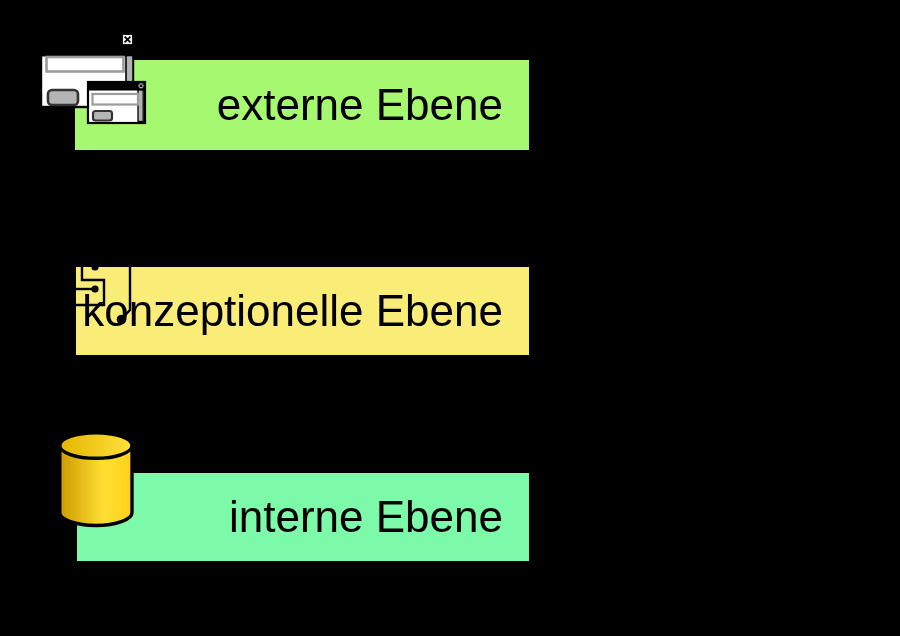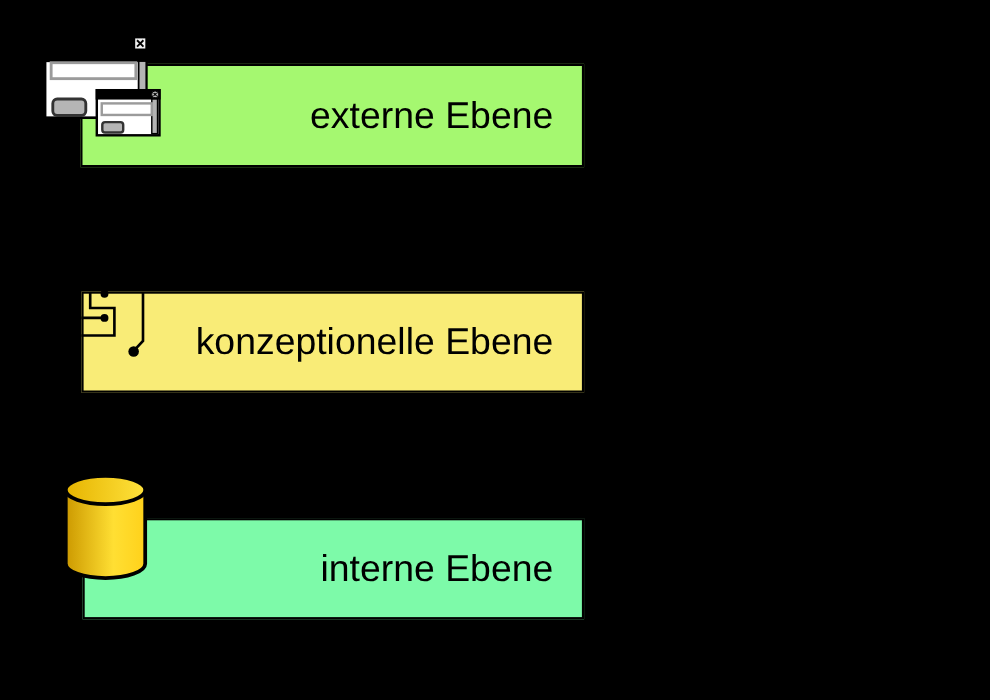--- a/index.html
+++ b/index.html
@@ -14,21 +14,21 @@
   .layer-box {
     position: absolute;
     box-sizing: border-box;
     border: 2px solid #000;
     display: flex;
     align-items: center;
     justify-content: flex-end;
     padding-right: 26px;
   }
   .layer-label {
-    font-size: 34px;
+    font-size: 44px;
     color: #000;
     white-space: nowrap;
   }
   .box-external   { left: 73px; top: 58px;  width: 458px; height: 94px; }
   .box-conceptual { left: 74px; top: 265px; width: 457px; height: 92px; }
   .box-internal   { left: 75px; top: 471px; width: 456px; height: 92px; }
   .icon { position: absolute; }
   .windows-icon  { left: 35px; top: 28px;  width: 115px; height: 100px; }
   .schema-icon   { left: 66px; top: 256px; width: 70px;  height: 72px; }
   .database-icon { left: 54px; top: 427px; width: 84px;  height: 104px; }

